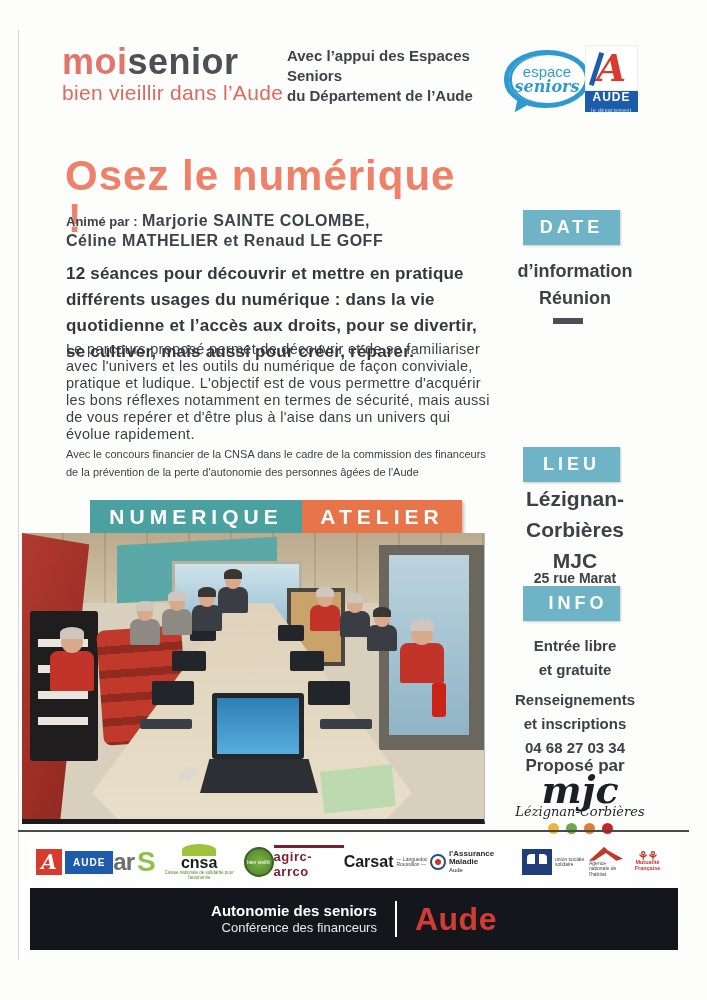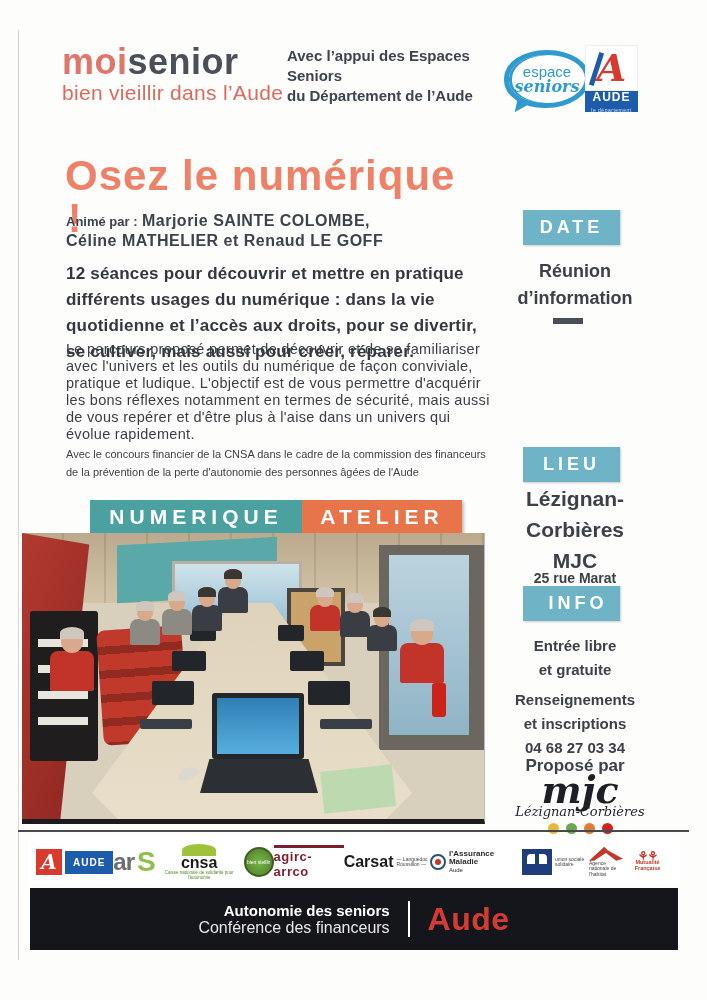--- a/index.html
+++ b/index.html
@@ -115,21 +115,21 @@
   .pl-blue::after { content:""; position:absolute; left:5px; top:5px; width:20px; height:10px; background:repeating-linear-gradient(90deg,#fff 0 8px,#1f3d7a 8px 12px); border-radius:4px 4px 0 0; }
   .pl-smalltext { font-size:5px; color:#444; line-height:5.5px; width:34px; }
   .pl-anah .swoosh { width:34px; height:14px; background:#c0392b; clip-path:polygon(0 100%, 45% 0, 55% 25%, 100% 85%, 80% 100%, 50% 45%, 15% 100%); }
   .pl-mut { text-align:center; color:#c0392b; font-size:5.5px; font-weight:bold; line-height:6px; }
   .pl-mut .fig3 { letter-spacing:-1px; font-size:12px; }
 
   .footer { position:absolute; left:30px; top:888px; width:648px; height:62px; background:#15161c;
             display:flex; align-items:center; justify-content:center; gap:18px; }
   .footer .txt { text-align:right; color:#fff; line-height:17px; }
   .footer .t1 { font-size:15px; font-weight:bold; }
-  .footer .t2 { font-size:16px; font-weight:normal; color:#e8e8e8; }
+  .footer .t2 { font-size:13px; font-weight:normal; color:#e8e8e8; }
   .footer .div { width:2px; height:36px; background:#fff; }
   .footer .brand { color:#d33c33; font-size:32px; font-weight:bold; letter-spacing:0.5px; }
 </style>
 </head>
 <body>
 
 <div class="page">
   <div class="scan-edge-left"></div>
 
   <div class="moisenior">
@@ -253,22 +253,22 @@
       </div>
 
     <div class="ph ph-laptop-screen"></div>
     <div class="ph ph-laptop-base"></div>
     <div class="ph ph-folder"></div>
     <div class="ph ph-mouse"></div>
   </div>
 
   <div class="sbox" style="top:210px;">DATE</div>
   <div class="scol" style="top:258px; font-size:18px; line-height:27px;">
+    <div>d’information</div>
     <div>Réunion</div>
-    <div>d’information</div>
   </div>
   <div class="dash"></div>
 
   <div class="sbox" style="top:447px;">LIEU</div>
   <div class="scol" style="top:483px; font-size:21px; line-height:31px;">
     <div>Lézignan-</div>
     <div>Corbières</div>
     <div>MJC</div>
   </div>
   <div class="scol" style="top:570px; font-size:14px;">25 rue Marat</div>

